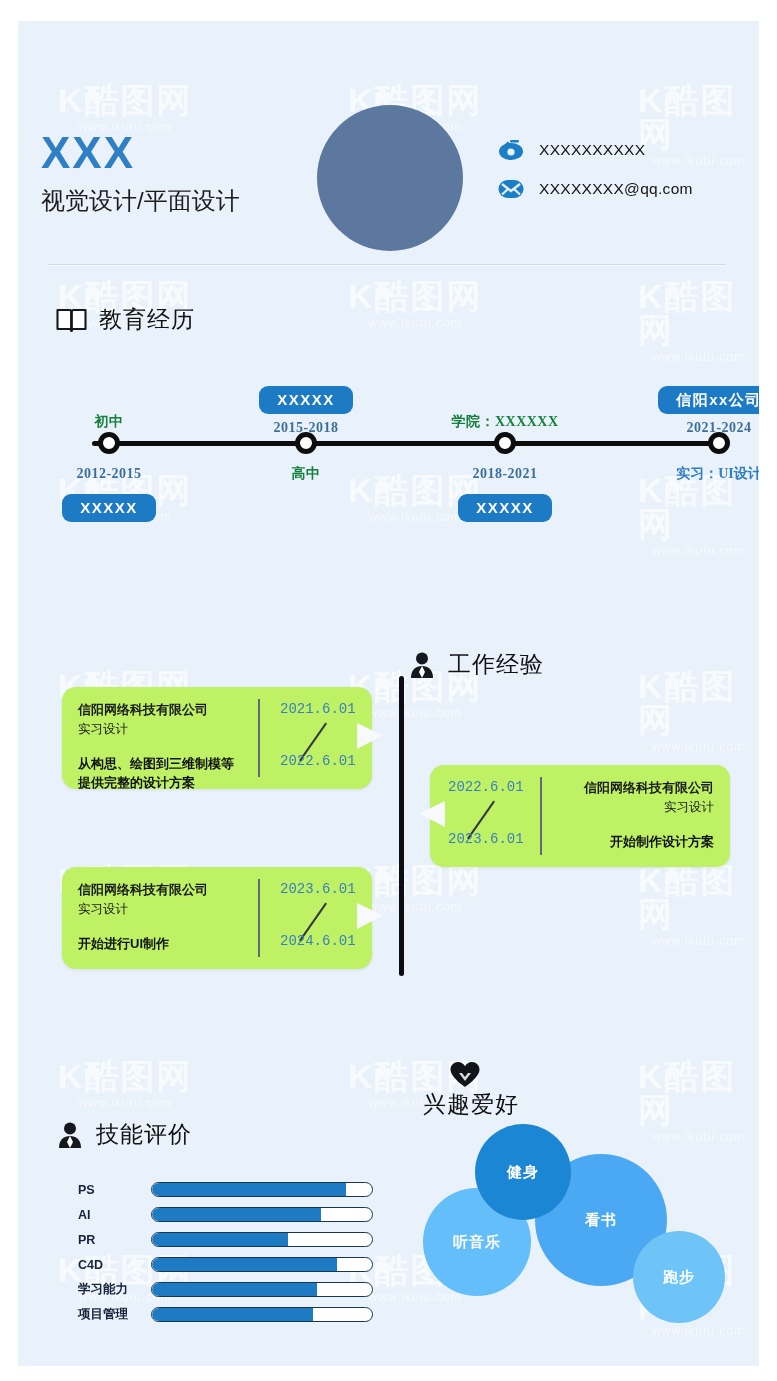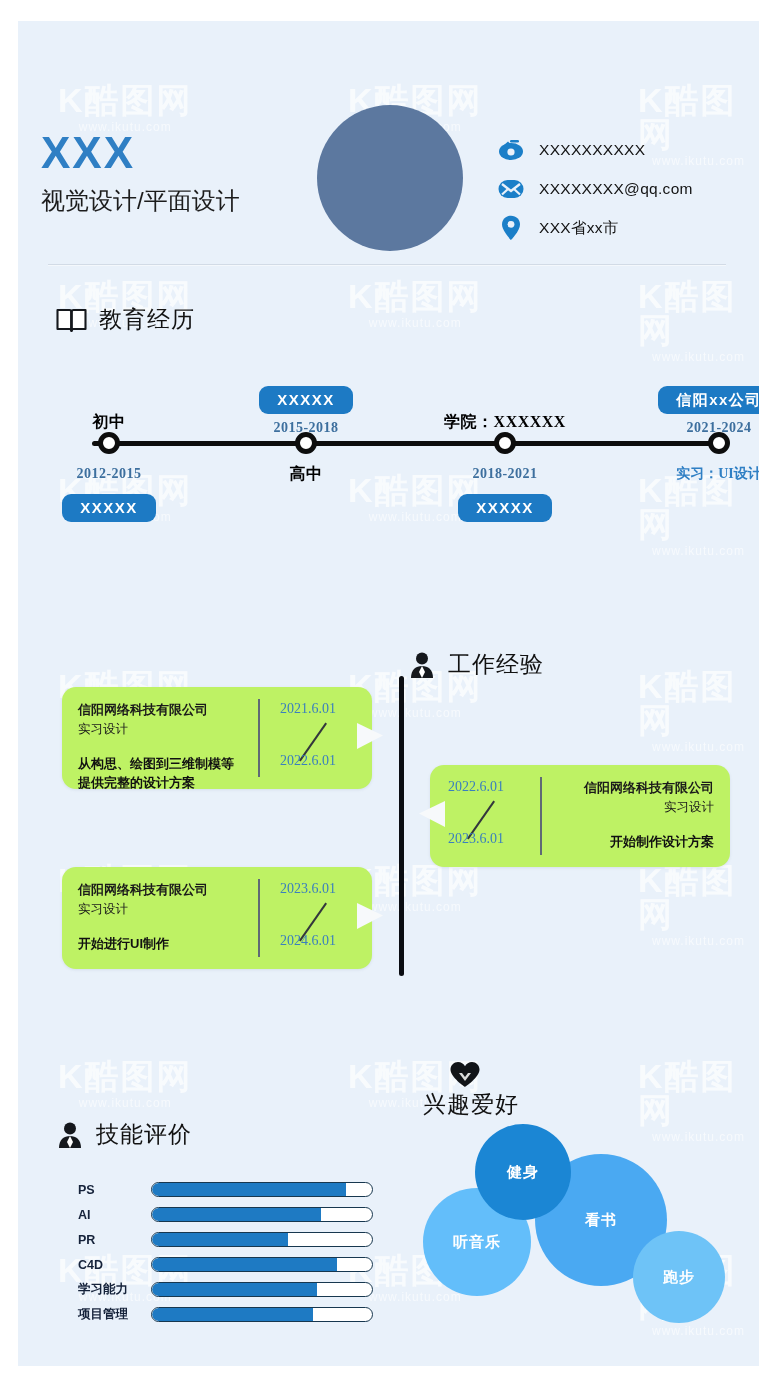--- a/index.html
+++ b/index.html
@@ -74,21 +74,21 @@
   }
   .tl-node { position: absolute; top: 0; width: 190px; }
   .tl-above { position: absolute; width: 190px; text-align: center; }
   .tl-below { position: absolute; width: 190px; text-align: center; }
   .tl-badge {
     display: inline-block; background: #1d7ac4; color: #ffffff;
     font-size: 15px; font-weight: bold; letter-spacing: 1.5px;
     padding: 6px 18px 7px; border-radius: 9px; line-height: 1;
   }
   .tl-school {
-    font-size: 16px; color: #000000; font-weight: bold;
+    font-size: 14px; color: #15803d; font-weight: bold;
     font-family: "Liberation Serif", serif; letter-spacing: .5px;
   }
   .tl-years {
     font-size: 14px; color: #3d6f9e; font-weight: bold;
     font-family: "Liberation Serif", serif; letter-spacing: .5px;
   }
   .tl-period {
     font-size: 14px; color: #2f7fc4; font-weight: bold;
     font-family: "Liberation Serif", serif;
   }
@@ -111,21 +111,21 @@
   .bubble.right .tail { left: -11px; clip-path: polygon(100% 0, 0 48%, 100% 100%); }
   .b-inner { position: relative; display: flex; height: 100%; }
   .b-txt { padding: 14px 0 0 0; }
   .b-sep { width: 2px; background: #5f6a75; margin: 12px 0; flex: none; }
   .b-dates { position: relative; flex: none; }
   .b-company { font-size: 13px; color: #1a1a1a; font-weight: bold; line-height: 1.45; }
   .b-role { font-size: 12.5px; color: #1a1a1a; line-height: 1.45; }
   .b-desc { font-size: 13px; color: #111111; font-weight: bold; line-height: 1.5; margin-top: 16px; }
   .b-date {
     position: absolute; font-size: 14px; color: #3a7fbe;
-    font-family: Liberation Serif, serif;
+    font-family: Liberation Mono, monospace;
   }
   .b-slash {
     position: absolute; width: 2px; height: 46px; background: #33373c;
     transform: rotate(35deg);
   }
 
   
   .skill-head { left: 38px; top: 1098px; }
   .skills { position: absolute; left: 60px; top: 1156px; width: 310px; }
   .skill-row { display: flex; align-items: center; height: 25px; }
@@ -268,29 +268,20 @@
       <div class="contact-row">
         <span class="c-icon">
           <svg width="26" height="20" viewBox="0 0 26 20">
             <rect x="0.5" y="1" width="25" height="18" rx="9" fill="#1b7fc8"></rect>
             <path d="M4 5 L13 12 L22 5" stroke="#e9f1fa" stroke-width="2.4" fill="none"></path>
             <path d="M4 15.5 L10 10 M22 15.5 L16 10" stroke="#e9f1fa" stroke-width="2.2" fill="none"></path>
           </svg>
         </span>
         <span class="c-text">XXXXXXXX@qq.com</span>
       </div>
-      <div class="contact-row">
-        <span class="c-icon">
-          <svg width="20" height="26" viewBox="0 0 20 26">
-            <path d="M10 0.8 C4.8 0.8 1 4.6 1 9.6 C1 16 10 25 10 25 C10 25 19 16 19 9.6 C19 4.6 15.2 0.8 10 0.8 Z" fill="#1b7fc8"></path>
-            <circle cx="10" cy="9.3" r="3.4" fill="#e9f1fa"></circle>
-          </svg>
-        </span>
-        <span class="c-text">XXX省xx市</span>
-      </div>
     </div>
   </div>
 
   <div class="divider"></div>
 
   <div class="sec-head edu-head">
     <span class="sec-icon">
       <svg width="31" height="26" viewBox="0 0 31 26">
         <path d="M1.5 3 H13.5 A2 2 0 0 1 15.5 5 V24 A2 2 0 0 0 13.5 22 H1.5 Z" fill="#ffffff" stroke="#15181d" stroke-width="2.1" stroke-linejoin="round"></path>
         <path d="M29.5 3 H17.5 A2 2 0 0 0 15.5 5 V24 A2 2 0 0 1 17.5 22 H29.5 Z" fill="#ffffff" stroke="#15181d" stroke-width="2.1" stroke-linejoin="round"></path>

